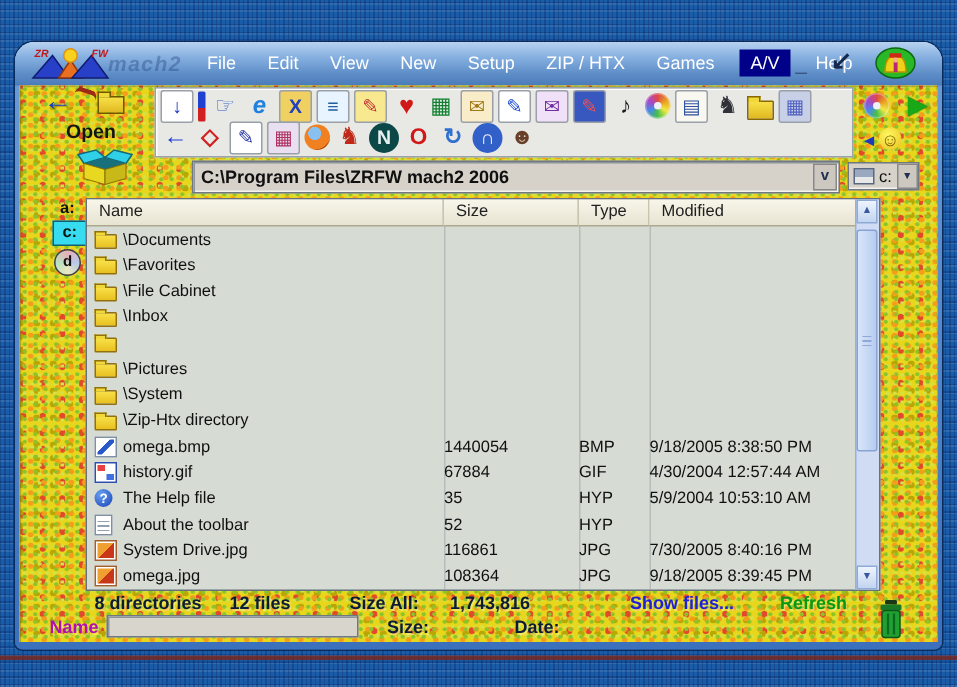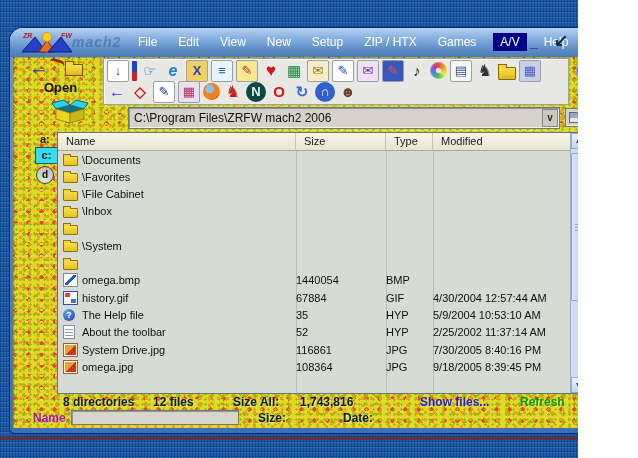--- a/index.html
+++ b/index.html
@@ -1,17 +1,17 @@
 <!DOCTYPE html>
 <html><head>
 <meta charset="utf-8">
 <style>
   html,body{margin:0;padding:0;}
   body{font-family:"Liberation Sans",sans-serif;}
-  .screen{position:relative;width:578px;height:458px;overflow:hidden;
+  .screen{position:relative;width:638px;height:458px;overflow:hidden;
     background-color:#1a5ca8;
     background-image:
       repeating-linear-gradient(90deg, rgba(8,34,90,.30) 0 1px, transparent 1px 3px),
       repeating-linear-gradient(0deg, rgba(255,255,255,.10) 0 1px, rgba(8,30,88,.28) 1px 2px, transparent 2px 5px);}
   .desk-redline{position:absolute;left:0;top:437px;width:100%;height:3px;background:#7c2418;opacity:.8;}
 
   
   .window{position:absolute;left:10px;top:28px;width:618px;height:405px;
     background:linear-gradient(180deg,#6c9cd8,#3a70bc);
     border-radius:13px 13px 5px 5px;
@@ -86,21 +86,21 @@
   .rc-play{position:absolute;left:588px;top:1px;font-size:22px;color:#18a818;line-height:24px;
     text-shadow:0 0 1px #085808;}
   .rc-prev{position:absolute;left:561px;top:30px;font-size:11px;color:#2038c0;line-height:14px;}
   .rc-smile{position:absolute;left:573px;top:28px;}
   .rc-smile .g{font-size:12px;color:#7c5c00;}
 
   
   .addr{position:absolute;left:115px;top:50px;width:430px;height:20px;background:#d6d2ca;
     border:1px solid #707880;box-shadow:inset 1px 1px 0 #8c949c, inset -1px -1px 0 #f4f2ec;
     display:flex;align-items:center;}
-  .addr-text{flex:1;font-size:12px;font-weight:normal;color:#101010;padding-left:5px;white-space:nowrap;overflow:hidden;}
+  .addr-text{flex:1;font-size:12px;font-weight:bold;color:#101010;padding-left:5px;white-space:nowrap;overflow:hidden;}
   .addr-drop{width:14px;height:16px;margin-right:1px;background:#ccc8c0;border:1px solid #888;
     font-size:10px;color:#203050;text-align:center;line-height:15px;font-weight:bold;}
   .drive-combo{position:absolute;left:552px;top:51px;width:48px;height:19px;background:#d6d2ca;
     border:1px solid #707880;box-shadow:inset -1px -1px 0 #f4f2ec;display:flex;align-items:center;gap:3px;padding-left:3px;box-sizing:border-box;}
   .floppy{width:12px;height:9px;background:linear-gradient(180deg,#9aa8c0 55%,#e8e8e8 55%);
     border:1px solid #586880;flex:none;}
   .drive-label{font-size:11px;color:#101010;}
   .drive-drop{margin-left:auto;width:13px;height:15px;background:#ccc8c0;border:1px solid #888;
     font-size:7px;color:#203050;text-align:center;line-height:15px;}
 
@@ -385,57 +385,65 @@
               <span class="cell"></span>
             </div>
             <div class="frow">
               <span class="fi fi-folder"></span>
               <span class="cell"></span>
               <span class="cell"></span>
               <span class="cell"></span>
             </div>
             <div class="frow">
               <span class="fi fi-folder"></span>
+              <span class="cell">\Pictures</span>
+              <span class="cell"></span>
+              <span class="cell"></span>
+              <span class="cell"></span>
+            </div>
+            <div class="frow">
+              <span class="fi fi-folder"></span>
               <span class="cell">\System</span>
               <span class="cell"></span>
               <span class="cell"></span>
               <span class="cell"></span>
             </div>
             <div class="frow">
               <span class="fi fi-folder"></span>
+              <span class="cell">\Zip-Htx directory</span>
               <span class="cell"></span>
               <span class="cell"></span>
               <span class="cell"></span>
             </div>
             <div class="frow">
               <span class="fi fi-paint"></span>
               <span class="cell">omega.bmp</span>
               <span class="cell">1440054</span>
               <span class="cell">BMP</span>
+              <span class="cell">9/18/2005 8:38:50 PM</span>
             </div>
             <div class="frow">
               <span class="fi fi-image"></span>
               <span class="cell">history.gif</span>
               <span class="cell">67884</span>
               <span class="cell">GIF</span>
               <span class="cell">4/30/2004 12:57:44 AM</span>
             </div>
             <div class="frow">
               <span class="fi fi-help"></span>
               <span class="cell">The Help file</span>
               <span class="cell">35</span>
               <span class="cell">HYP</span>
               <span class="cell">5/9/2004 10:53:10 AM</span>
             </div>
             <div class="frow">
               <span class="fi fi-doc"></span>
               <span class="cell">About the toolbar</span>
               <span class="cell">52</span>
               <span class="cell">HYP</span>
-              <span class="cell">2/25/2002 11:37:14 AM</span>
             </div>
             <div class="frow">
               <span class="fi fi-imgred"></span>
               <span class="cell">System Drive.jpg</span>
               <span class="cell">116861</span>
               <span class="cell">JPG</span>
               <span class="cell">7/30/2005 8:40:16 PM</span>
             </div>
             <div class="frow">
               <span class="fi fi-imgred"></span>

